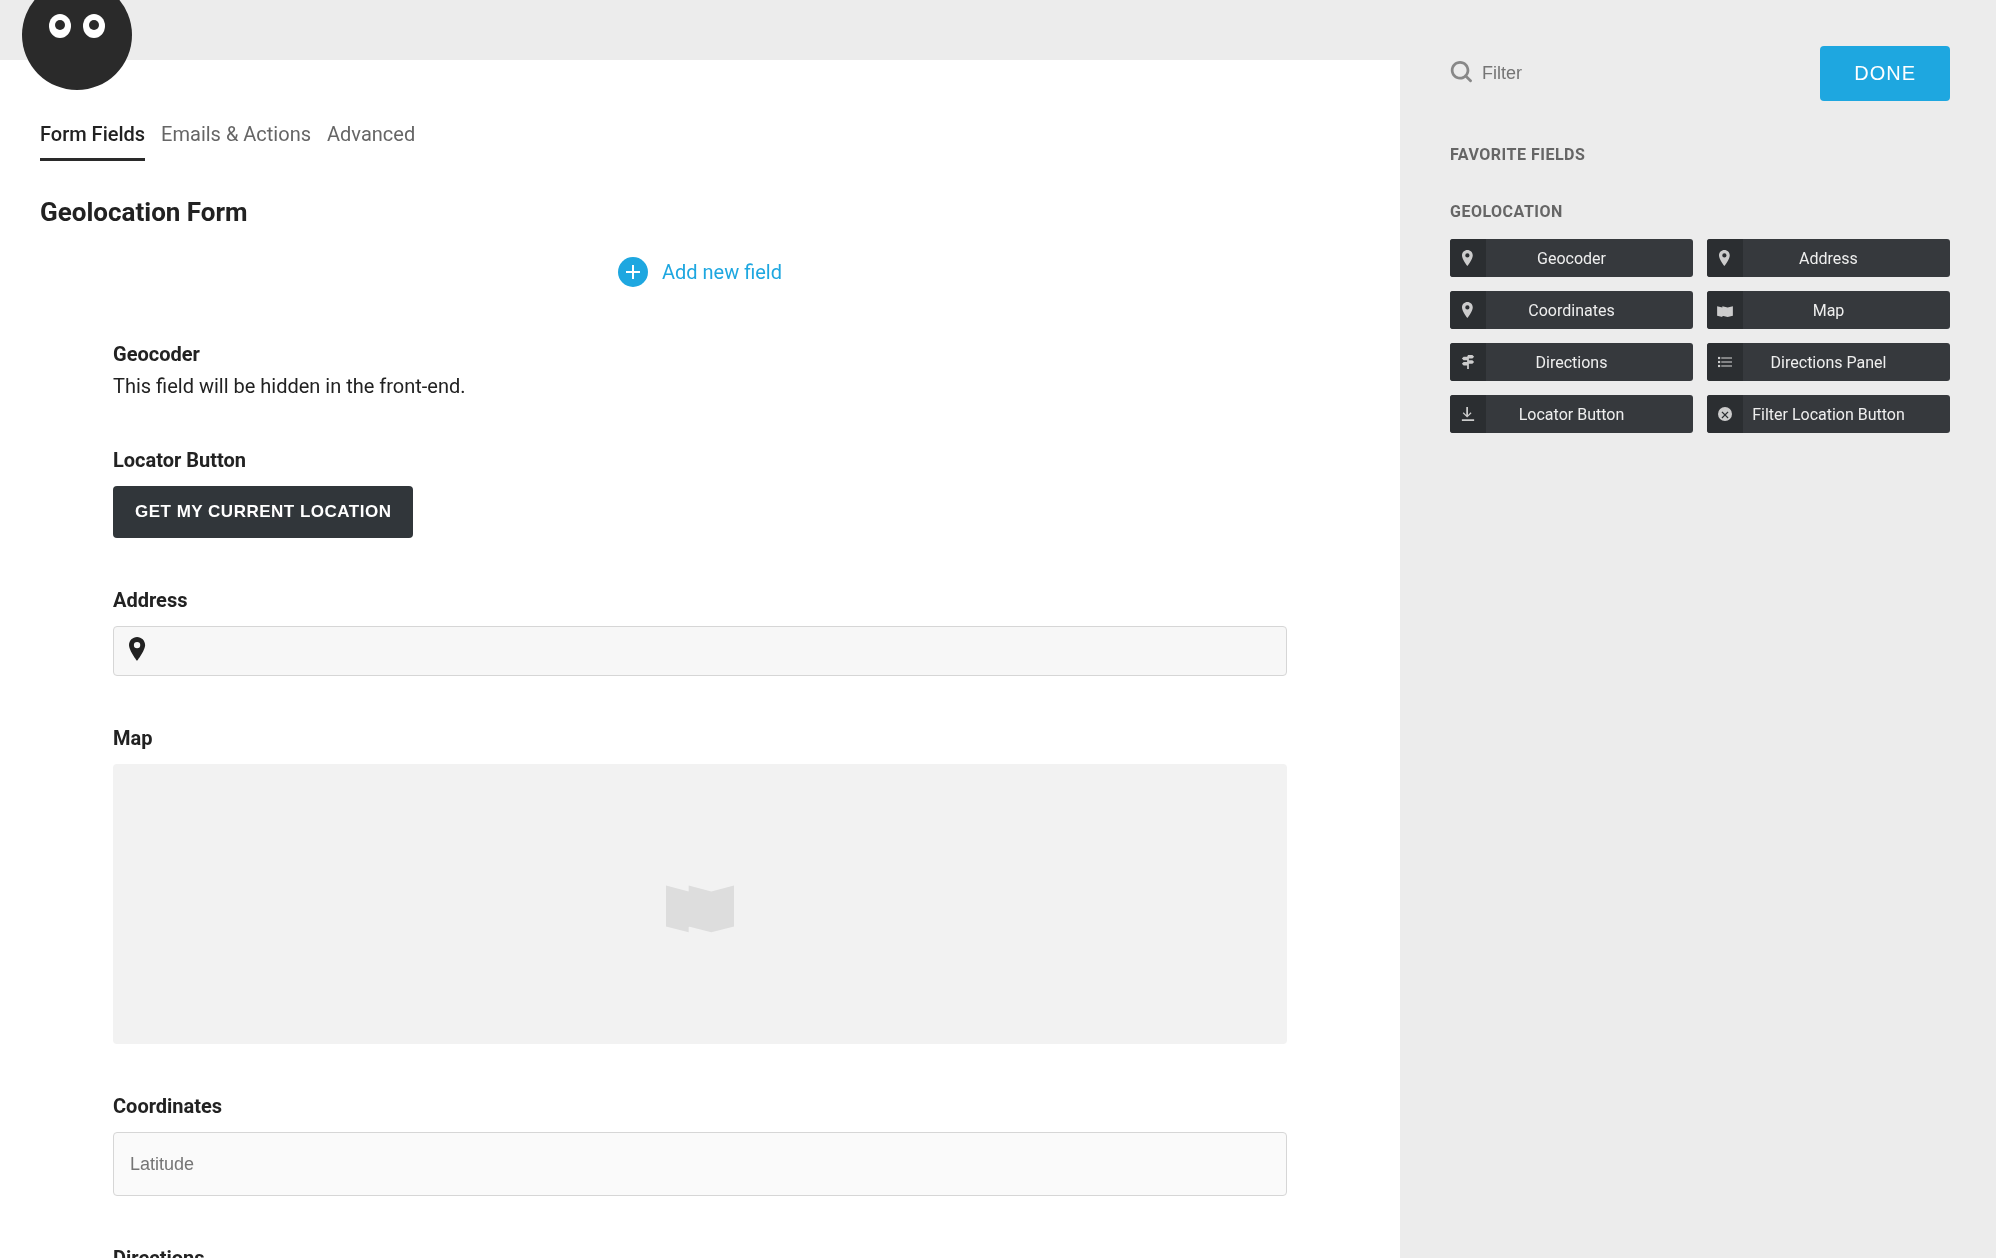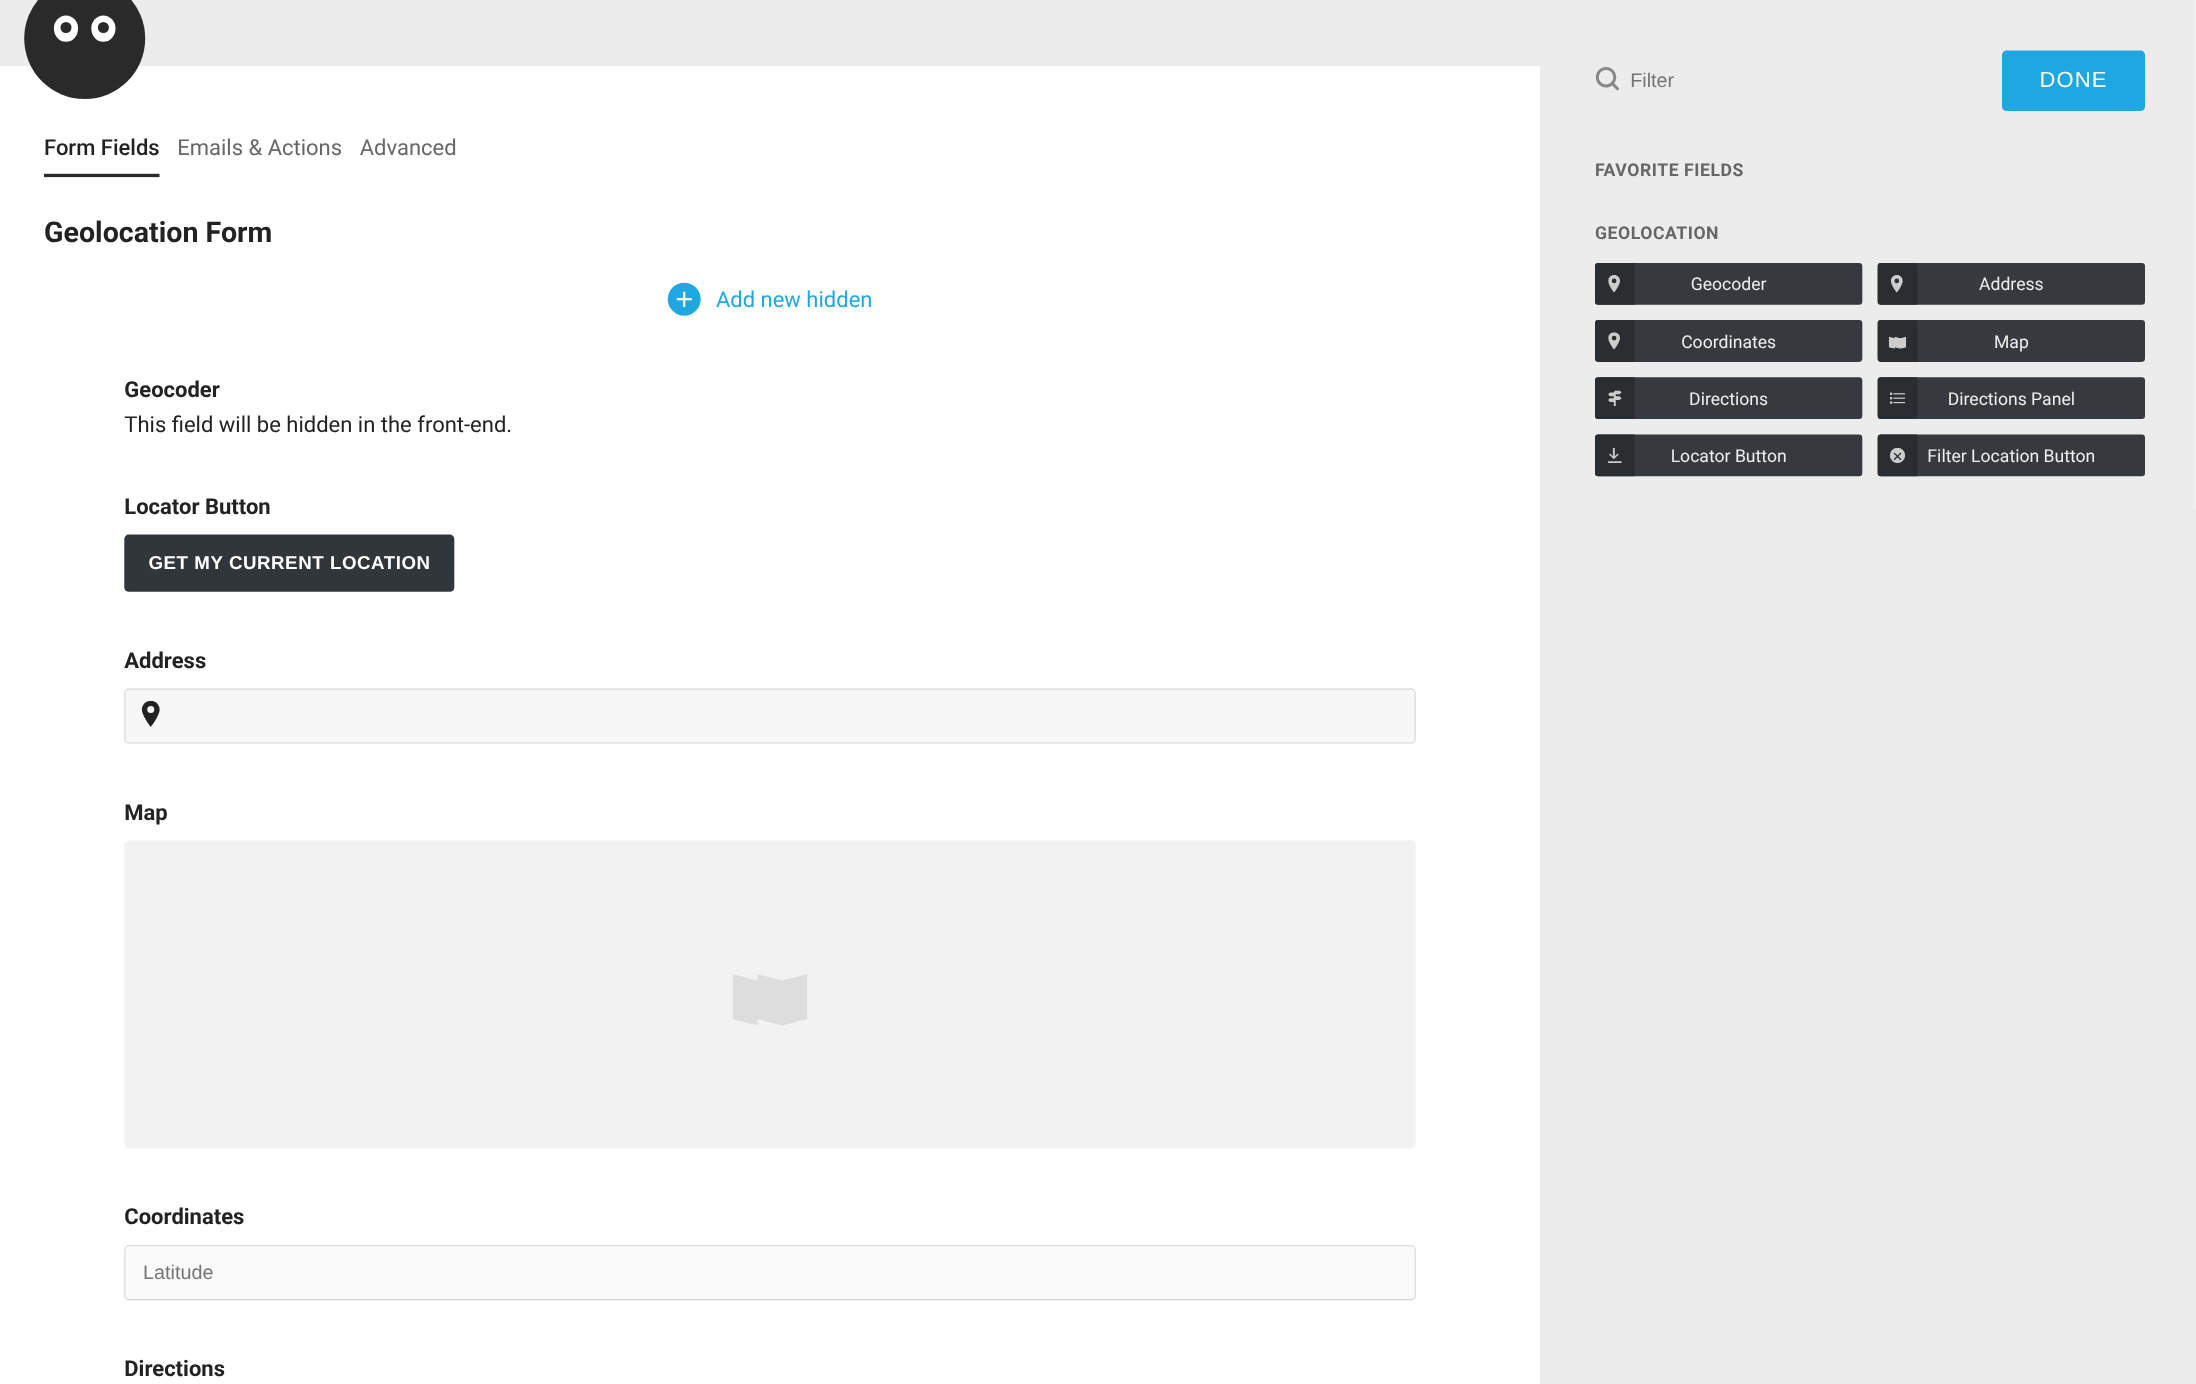--- a/index.html
+++ b/index.html
@@ -163,21 +163,21 @@
   height: 280px;
   background: #f2f2f2;
   border-radius: 4px;
   display:flex;align-items:center;justify-content:center;
 }
 .map-placeholder svg { fill:#ddd; }
 
 .coords-row { display:flex; gap:44px; }
 .coords-row .text-input {
   flex:1;
-  height:50px;
+  height:64px;
   border:1px solid #d6d6d6;
   background:#fafafa;
   border-radius:4px;
   padding:0 16px;
   font-size:18px;
   color:#999;
 }
 
 .dir-row { display:flex; gap:46px; }
 .dir-row .dark-btn { flex:1; }
@@ -274,21 +274,21 @@
 
   <div class="form-title">Geolocation Form</div>
 
   <div class="add-field-row">
     <div class="add-circle">
       <svg width="14" height="14" viewBox="0 0 14 14">
           <rect x="6" y="0" width="2" height="14"></rect>
           <rect x="0" y="6" width="14" height="2"></rect>
         </svg>
     </div>
-    <span class="add-field-text">Add new hidden</span>
+    <span class="add-field-text">Add new field</span>
   </div>
 
   <div class="form-area">
 
     <div class="field-block">
       <div class="field-label">Geocoder</div>
       <div class="field-desc">This field will be hidden in the front-end.</div>
     </div>
 
     <div class="field-block">

